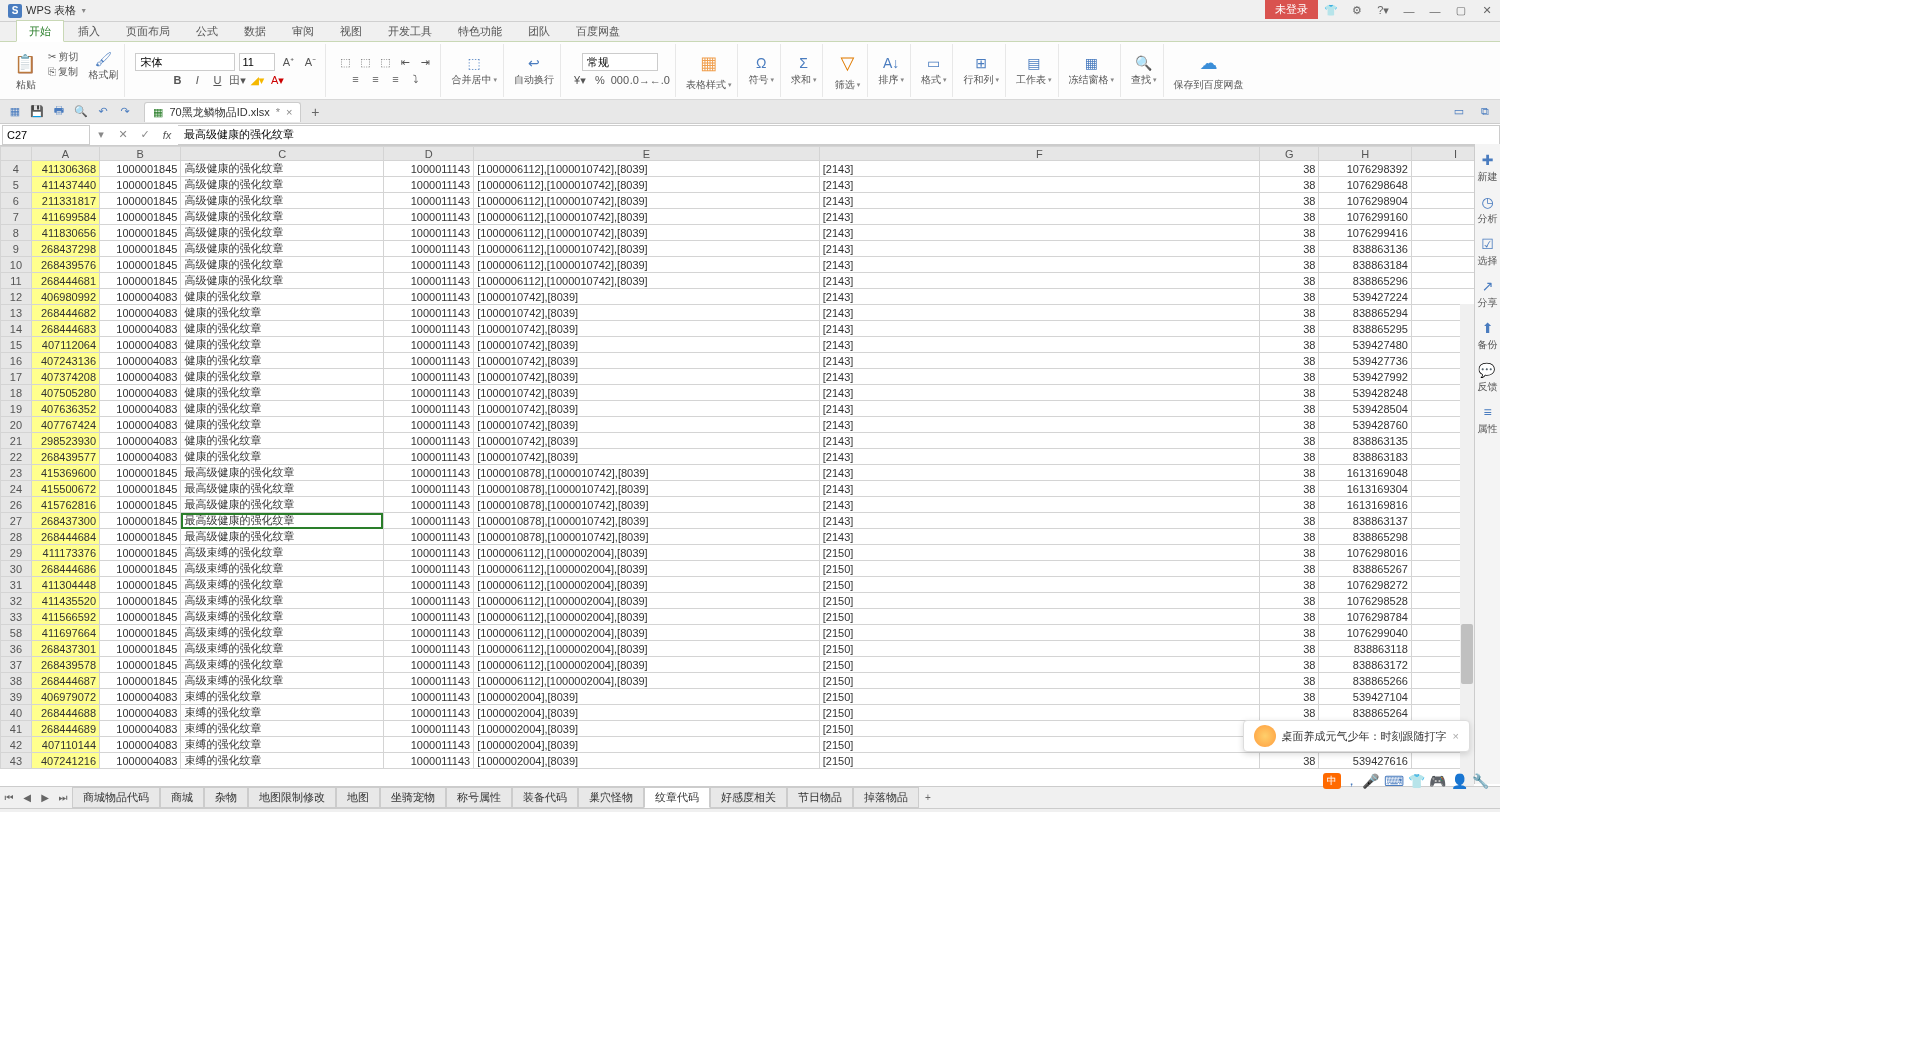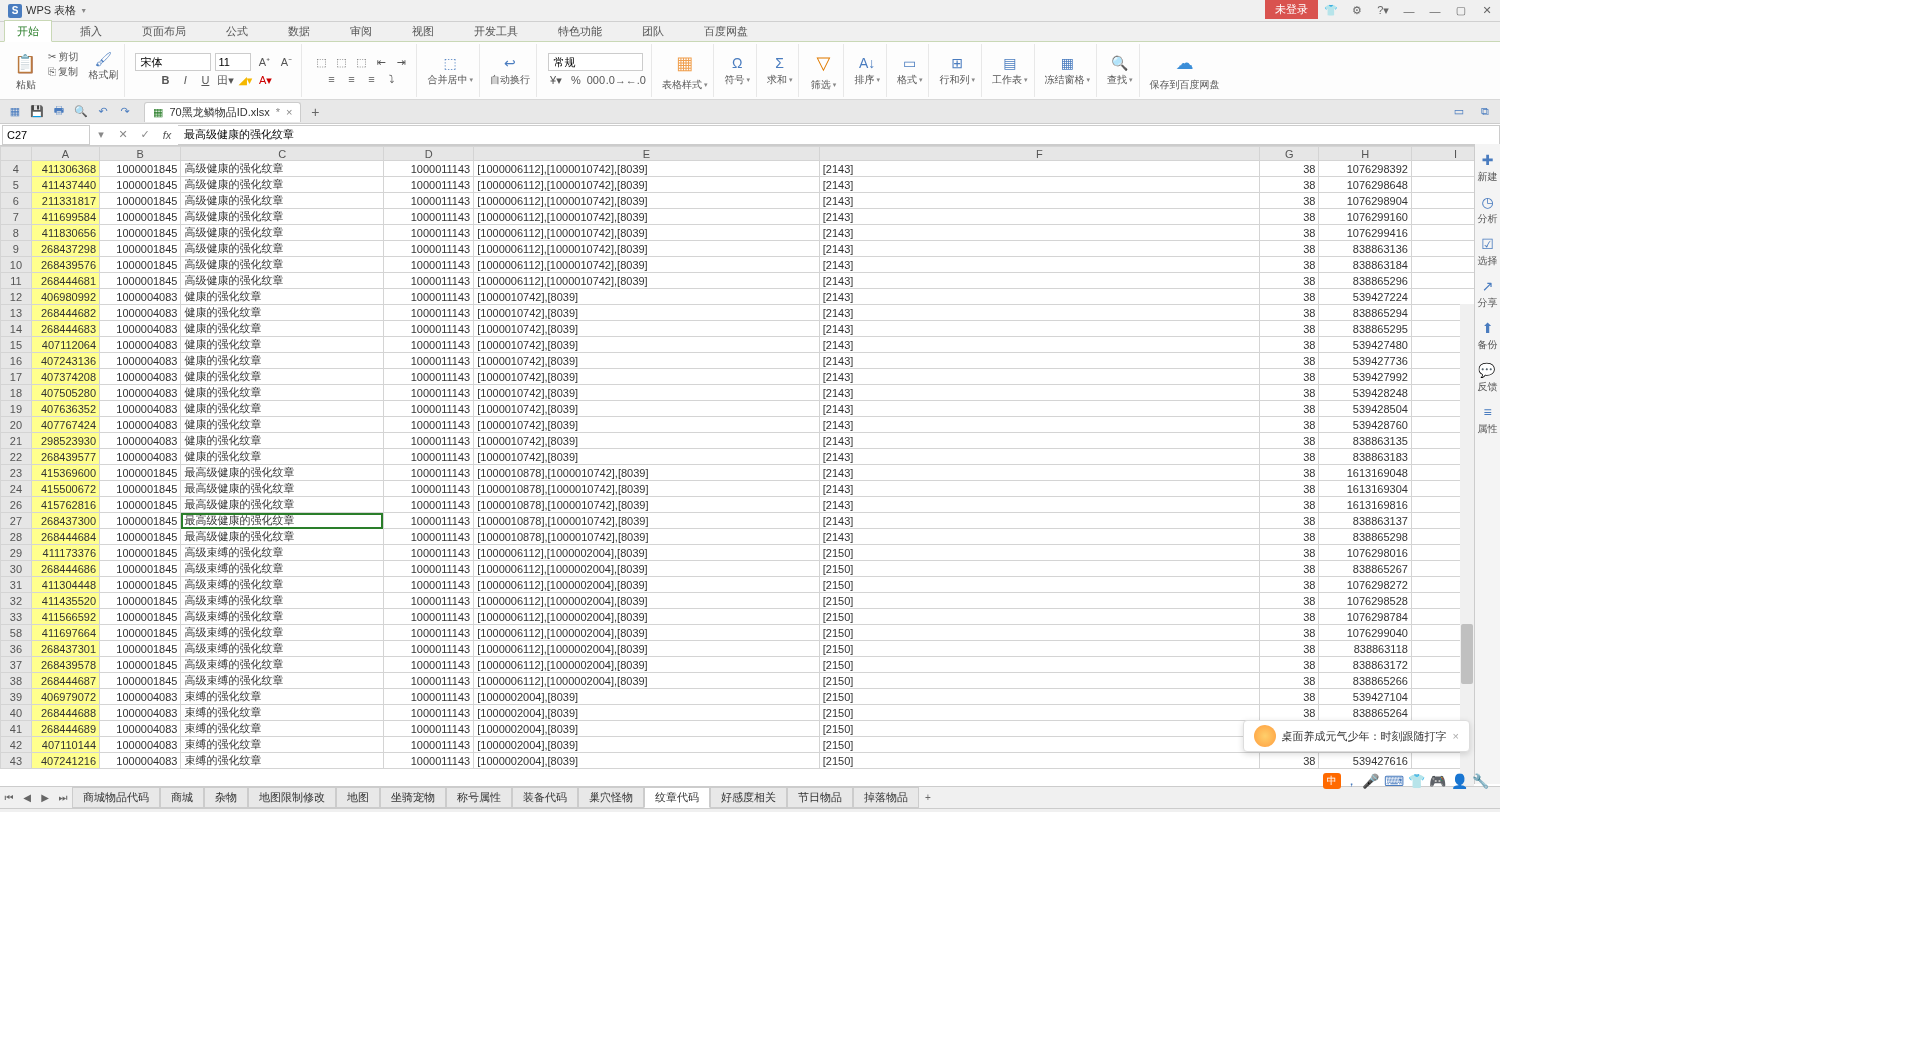--- a/index.html
+++ b/index.html
@@ -8,32 +8,32 @@
 
 .titlebar { height:22px; background:#f0f0f0; display:flex; align-items:center; border-bottom:1px solid #d0d0d0; }
 .app-logo { display:flex; align-items:center; padding:0 8px; gap:4px; }
 .s-badge { width:14px; height:14px; background:#4a7cbf; color:#fff; font-weight:bold; display:flex; align-items:center; justify-content:center; font-size:10px; border-radius:2px; }
 .title-dd { font-size:9px; color:#666; }
 .title-actions { margin-left:auto; display:flex; align-items:flex-start; }
 .nologin { background:#d9534f; color:#fff; padding:2px 10px; font-size:11px; }
 .win-btn { width:26px; height:22px; display:flex; align-items:center; justify-content:center; color:#666; font-size:11px; cursor:pointer; }
 
 
-.menubar { height:20px; background:#f0f0f0; display:flex; align-items:flex-end; padding-left:4px; gap:16px; border-bottom:1px solid #c9d8b6; }
+.menubar { height:20px; background:#f0f0f0; display:flex; align-items:flex-end; padding-left:16px; gap:2px; border-bottom:1px solid #c9d8b6; }
 .menutab { padding:3px 12px 2px; font-size:11px; color:#555; cursor:pointer; }
 .menutab.active { background:#fff; border:1px solid #c9d8b6; border-bottom:1px solid #fff; color:#2a7e2a; position:relative; top:1px; }
 
 
 .ribbon { height:58px; background:#fdfdfd; border-bottom:1px solid #d8d8d8; display:flex; align-items:center; gap:4px; padding:2px 6px; }
 .rgroup { display:flex; flex-direction:column; align-items:center; gap:1px; padding:0 6px; border-right:1px solid #e8e8e8; height:100%; justify-content:center; }
 .rgroup:last-child { border-right:none; }
 .ricon { width:18px; height:18px; display:flex; align-items:center; justify-content:center; font-size:14px; color:#4a7cbf; }
 .rlabel { font-size:10px; color:#555; white-space:nowrap; display:flex; align-items:center; gap:2px; }
 .sub-row { display:flex; gap:4px; }
-.font-sel { width:76px; height:18px; border:1px solid #ccc; font-size:11px; padding:0 4px; }
+.font-sel { width:100px; height:18px; border:1px solid #ccc; font-size:11px; padding:0 4px; }
 .size-sel { width:36px; height:18px; border:1px solid #ccc; font-size:11px; padding:0 2px; }
 .btn-row { display:flex; gap:2px; }
 .mini-btn { width:18px; height:16px; display:flex; align-items:center; justify-content:center; font-size:11px; color:#555; cursor:pointer; }
 .mini-btn.b { font-weight:bold; }
 .mini-btn.i { font-style:italic; }
 .mini-btn.u { text-decoration:underline; }
 .big-icon { width:28px; height:28px; display:flex; align-items:center; justify-content:center; font-size:18px; color:#f0a050; }
 .dd { font-size:7px; color:#888; }
 
 
@@ -185,21 +185,21 @@
       <span class="rlabel">
         <span>合并居中</span>
         <span class="dd">▾</span>
       </span>
     </div>
   <div class="rgroup">
       <div class="ricon">↩</div>
       <span class="rlabel">自动换行</span>
     </div>
   <div class="rgroup">
-    <input class="font-sel" style="width: 95px;" value="常规">
+    <input class="font-sel" style="width: 76px;" value="常规">
     <div class="btn-row">
       <span class="mini-btn">¥▾</span>
       <span class="mini-btn">%</span>
       <span class="mini-btn">000</span>
       <span class="mini-btn">.0→</span>
       <span class="mini-btn">←.0</span>
     </div>
   </div>
   <div class="rgroup">
       <div class="big-icon">▦</div>

